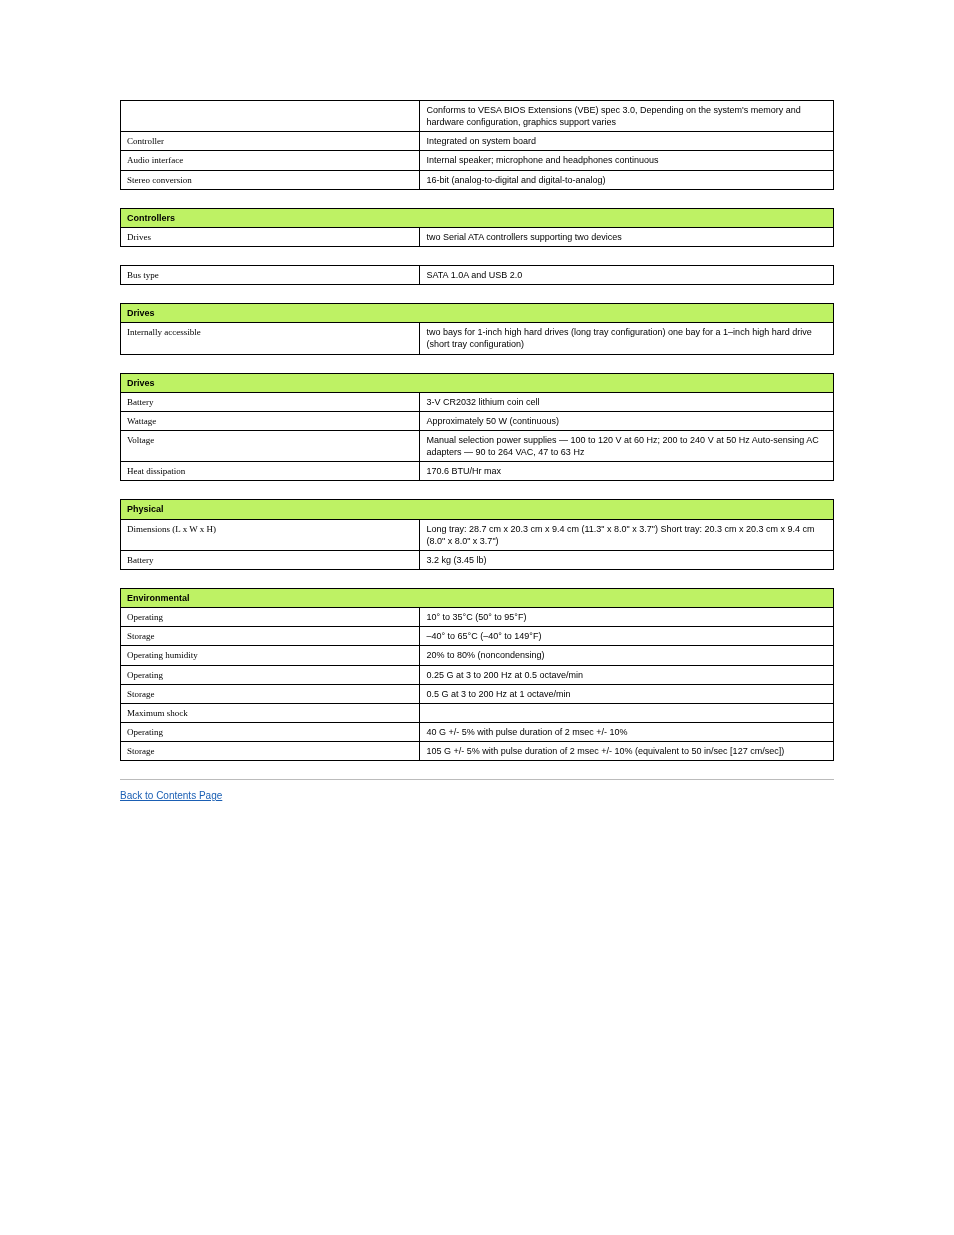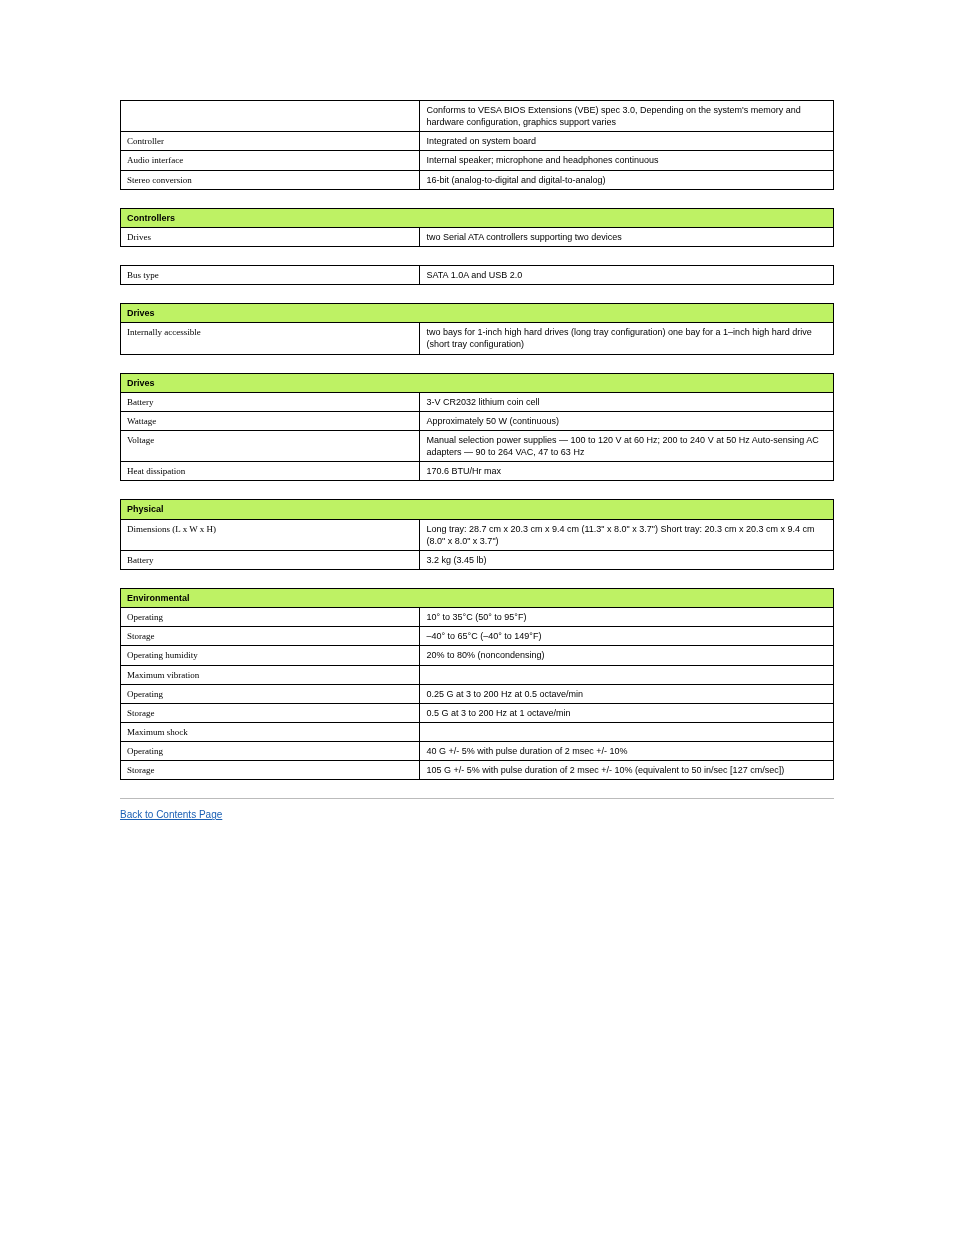--- a/index.html
+++ b/index.html
@@ -164,24 +164,20 @@
     </tr>
     <tr>
       <td class="col-label">Storage</td>
       <td>–40° to 65°C (–40° to 149°F)</td>
     </tr>
     <tr>
       <td class="col-label">Operating humidity</td>
       <td>20% to 80% (noncondensing)</td>
     </tr>
     <tr>
-      <td class="col-label">Maximum vibration</td>
-      <td></td>
-    </tr>
-    <tr>
       <td class="col-label">Operating</td>
       <td>0.25 G at 3 to 200 Hz at 0.5 octave/min</td>
     </tr>
     <tr>
       <td class="col-label">Storage</td>
       <td>0.5 G at 3 to 200 Hz at 1 octave/min</td>
     </tr>
     <tr>
       <td class="col-label">Maximum shock</td>
       <td></td>

